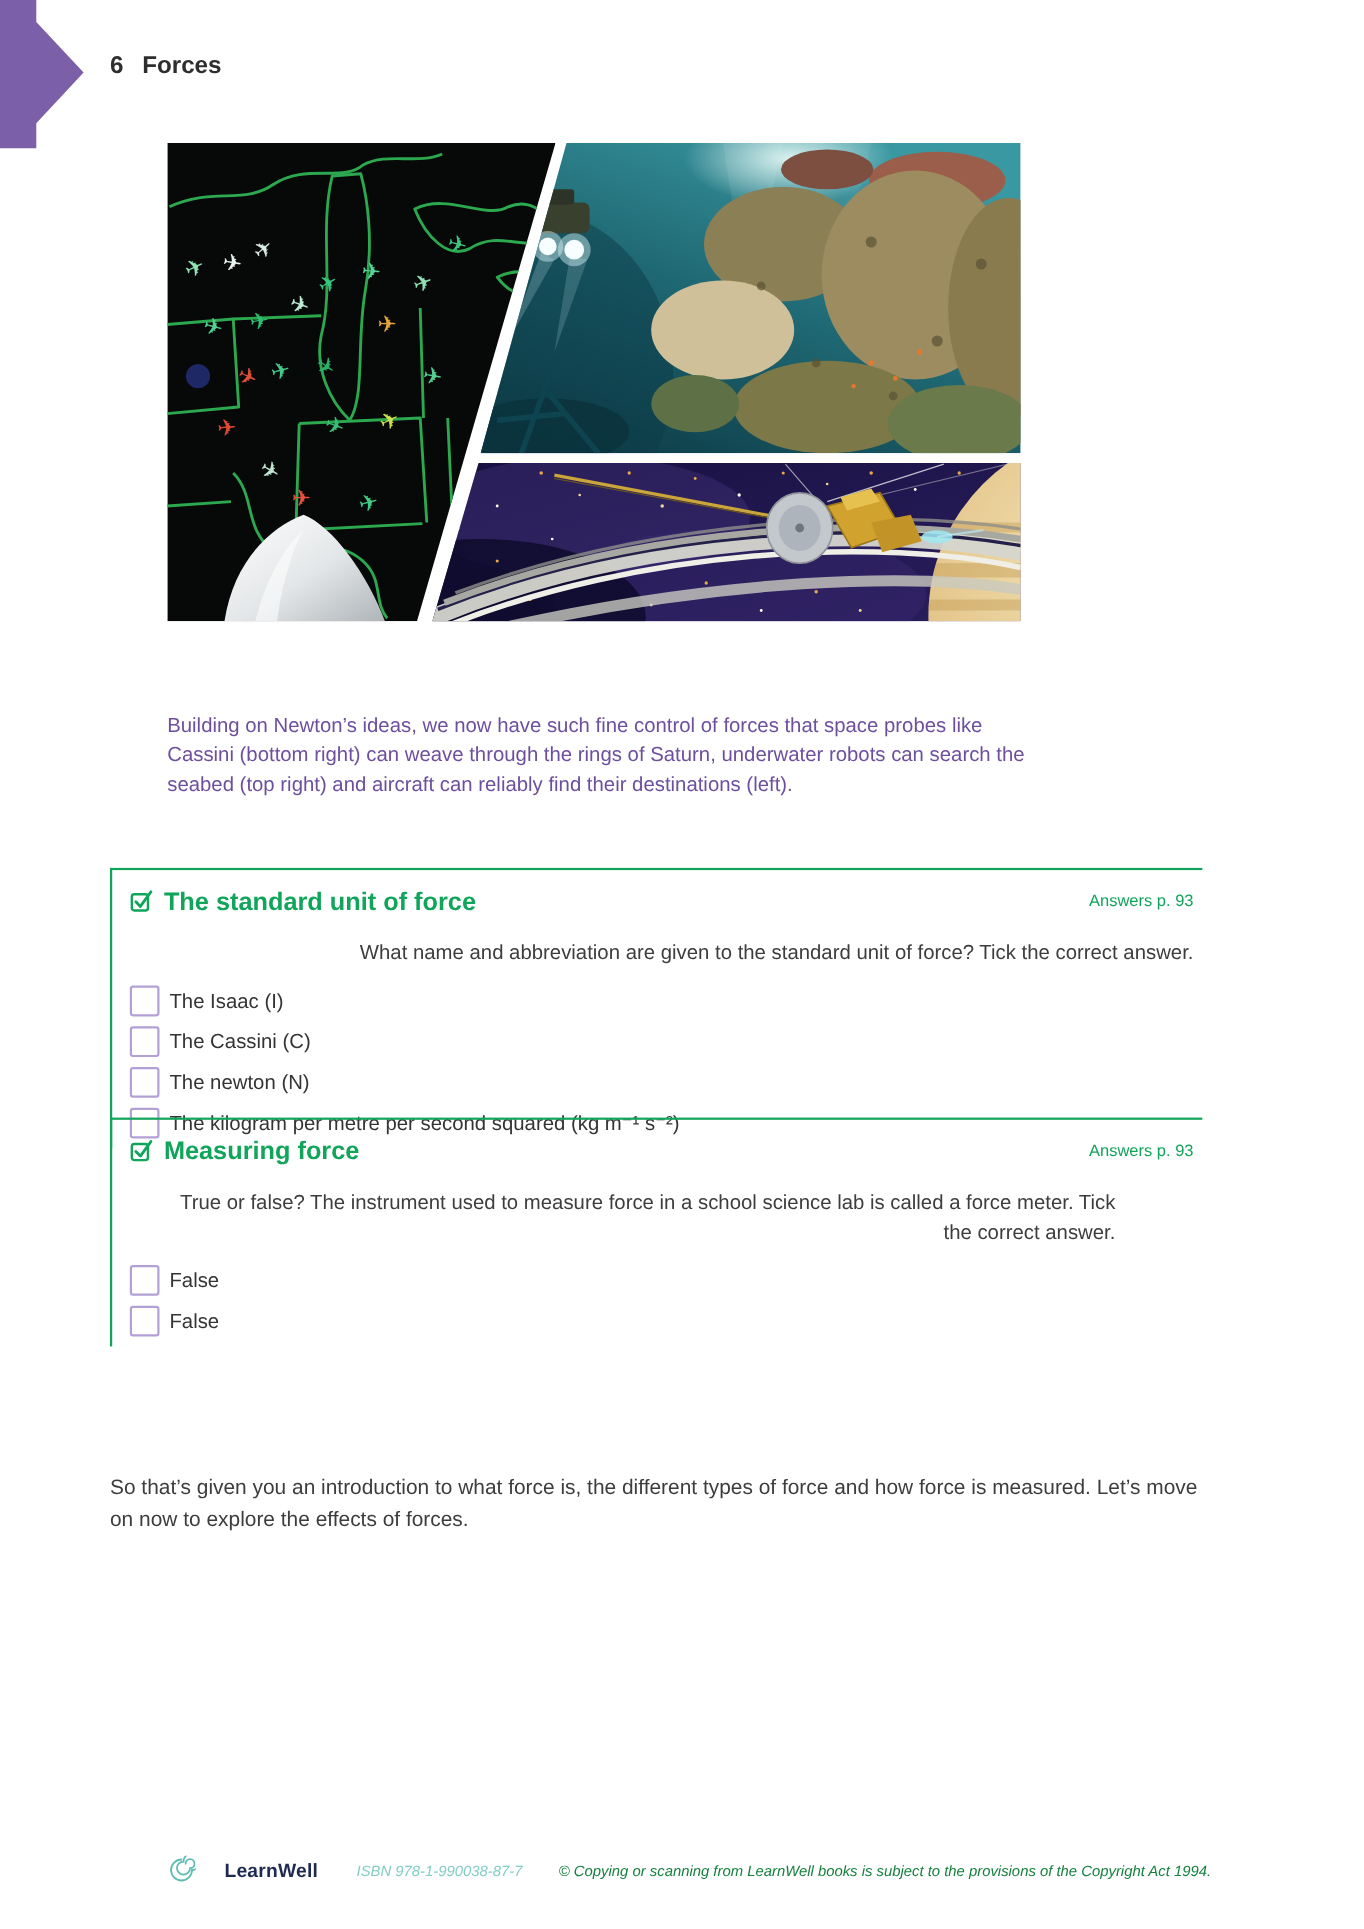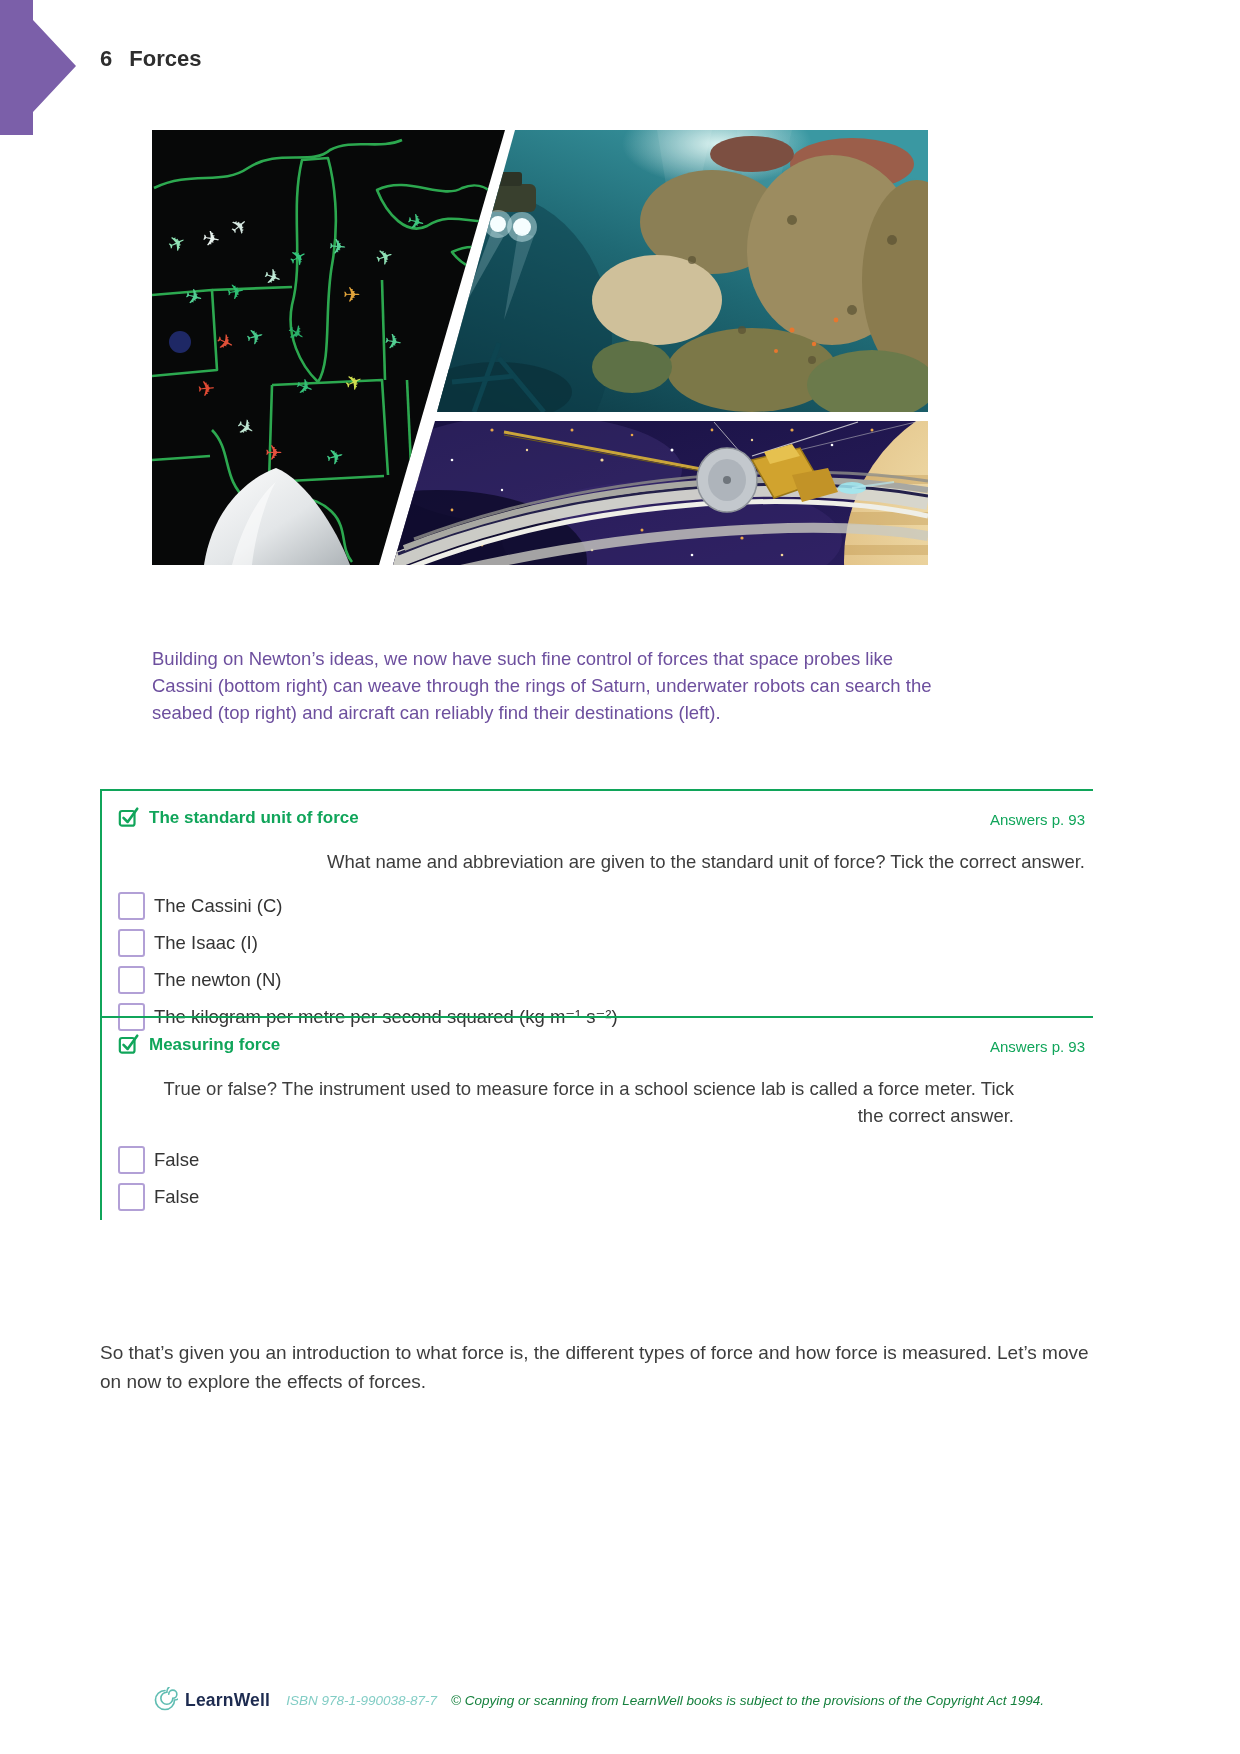--- a/index.html
+++ b/index.html
@@ -32,34 +32,34 @@
   .panel-space {clip-path:polygon(283px 291px,776px 291px,776px 435px,241px 435px);}
 
   
   .caption{position:absolute;left:152px;top:645px;width:800px;font-size:18.5px;line-height:27px;color:var(--purple);font-weight:500;}
 
   
   .qbox{position:absolute;left:100px;width:993px;border-top:2px solid var(--green);border-left:2px solid var(--green);padding:15px 8px 0 16px;background:transparent;}
   .qbox-1{top:789px;}
   .qbox-2{top:1016px;}
   .qbox-head{display:flex;justify-content:space-between;align-items:flex-start;}
-  .qbox-title{display:flex;align-items:center;gap:9px;color:var(--green);font-weight:700;font-size:17px;}
+  .qbox-title{display:flex;align-items:center;gap:9px;color:var(--green);font-weight:700;font-size:23px;}
   .qbox-title svg{flex:0 0 auto;margin-top:-2px;}
   .answers-link{color:var(--green);font-size:15px;padding-top:5px;text-align:center;}
   .question{font-size:18.5px;color:var(--ink);margin:19px 0 17px 16px;line-height:27px;text-align:right;}
   .q-narrow{max-width:880px;}
   .option{display:flex;align-items:center;margin-bottom:9px;}
   .checkbox{width:27px;height:28px;border:2px solid var(--cbx);border-radius:3px;background:#fff;flex:0 0 auto;}
   .option-label{margin-left:9px;font-size:18.5px;color:#343434;}
 
   
   .closing{position:absolute;left:100px;top:1338px;width:995px;font-size:19px;line-height:29px;color:var(--ink);}
 
   
-  .footer{position:absolute;left:152px;top:1687px;display:flex;align-items:center;}
+  .footer{position:absolute;left:152px;top:1687px;display:flex;align-items:center;gap:19px;}
   .footer .logo{margin-right:7px;}
   .brand{font-size:17.5px;font-weight:700;color:var(--navy);letter-spacing:.2px;}
   .isbn{margin-left:16px;font-size:13.5px;font-style:italic;color:var(--teal);}
   .copyright{margin-left:14px;font-size:13.5px;font-style:italic;color:#15803d;}
 </style>
 </head>
 <body>
 
 <div class="page">
 
@@ -283,25 +283,25 @@
           <rect x="2" y="7" width="16" height="16" rx="2.5" fill="none" stroke="#10a55a" stroke-width="2.4"></rect>
           <path d="M6 14.5 L10.5 19 L21 4.5" fill="none" stroke="#10a55a" stroke-width="2.8" stroke-linecap="round" stroke-linejoin="round"></path>
         </svg>
         <span>The standard unit of force</span>
       </div>
       <span class="answers-link">Answers p. 93</span>
     </div>
     <p class="question">What name and abbreviation are given to the standard unit of force? Tick the correct answer.</p>
     <div class="option">
       <span class="checkbox"></span>
+      <span class="option-label">The Isaac (I)</span>
+    </div>
+    <div class="option">
+      <span class="checkbox"></span>
       <span class="option-label">The Cassini (C)</span>
-    </div>
-    <div class="option">
-      <span class="checkbox"></span>
-      <span class="option-label">The Isaac (I)</span>
     </div>
     <div class="option">
       <span class="checkbox"></span>
       <span class="option-label">The newton (N)</span>
     </div>
     <div class="option">
       <span class="checkbox"></span>
       <span class="option-label">The kilogram per metre per second squared (kg m⁻¹ s⁻²)</span>
     </div>
   </div>

